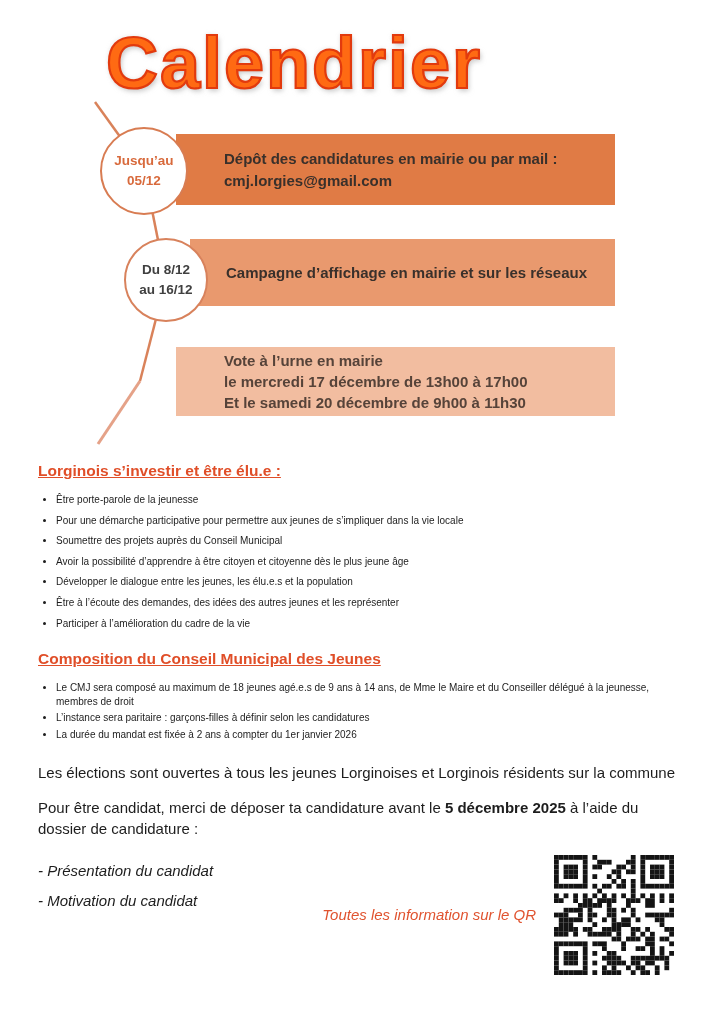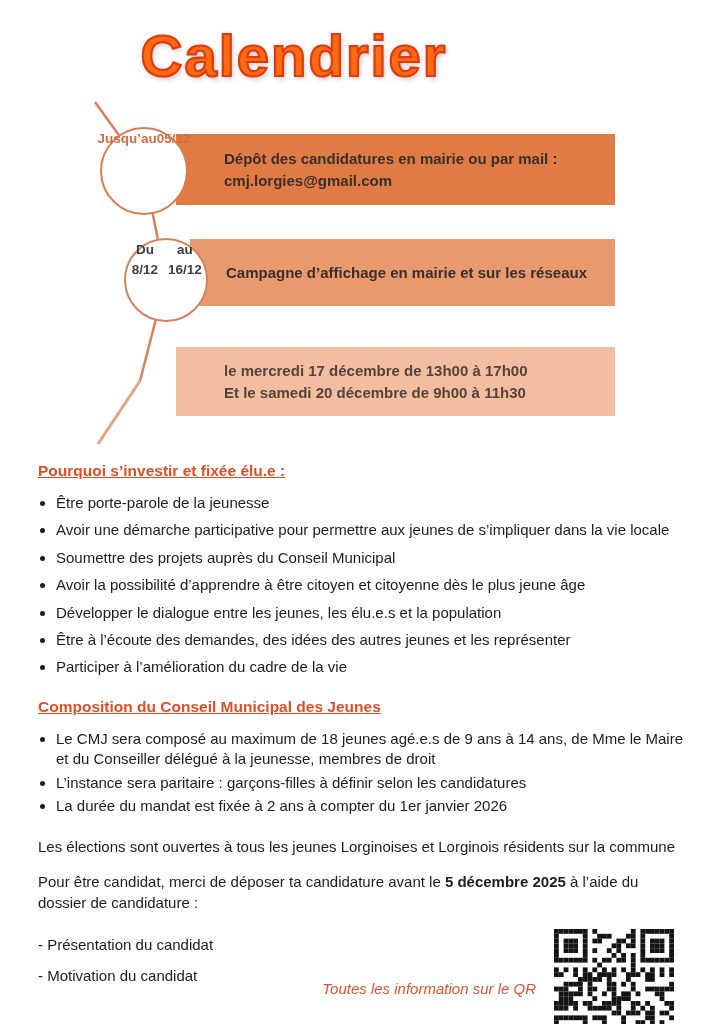--- a/index.html
+++ b/index.html
@@ -10,63 +10,63 @@
     color: #1d1d1d;
     position: relative;
     overflow: hidden;
   }
   .page { position: absolute; inset: 0; background: #fff; }
 
   
   .title {
     position: absolute; top: 22px; left: 0; width: 588px;
     text-align: center;
-    font-size: 58px; font-weight: bold; letter-spacing: 2px;
+    font-size: 72px; font-weight: bold; letter-spacing: 2px;
     color: #FF6A13;
     -webkit-text-stroke: 2.2px #E23A0E;
     text-shadow: 2px 3px 5px rgba(160,160,160,0.55), -1px -1px 4px rgba(200,200,200,0.4);
   }
 
   
   .timeline { position: absolute; top: 100px; left: 0; width: 724px; height: 360px; }
   .timeline svg.connectors { position: absolute; inset: 0; z-index: 0; }
 
   .tl-bar { position: absolute; display: flex; flex-direction: column; justify-content: center; z-index: 1;
             font-weight: bold; font-size: 15px; line-height: 1.42; }
   .tl-bar.b1 { left: 176px; top: 34px;  width: 439px; height: 71px; background: #E07B45; color: #39302B; padding-left: 48px; }
   .tl-bar.b2 { left: 190px; top: 139px; width: 425px; height: 67px; background: #E9996E; color: #39302B; padding-left: 36px; }
   .tl-bar.b3 { left: 176px; top: 247px; width: 439px; height: 69px; background: #F2BDA0; color: #564339; padding-left: 48px; }
 
   .tl-circle { position: absolute; background: #fff; border-radius: 50%; z-index: 2;
-               display: flex; flex-direction: row; justify-content: center;
+               display: flex; flex-direction: column; align-items: center; justify-content: center;
                font-weight: bold; font-size: 13.5px; line-height: 1.45; text-align: center; }
   .tl-circle.c1 { left: 100px; top: 27px;  width: 88px; height: 88px; border: 2px solid #D87C52; color: #D86A3C; }
   .tl-circle.c2 { left: 124px; top: 138px; width: 84px; height: 84px; border: 2px solid #D8825C; color: #404040; }
   .tl-circle.c3 { left: 96px;  top: 237px; width: 88px; height: 88px; border: 2px solid #E09C7E; color: #C2603C; }
 
   
   .content { position: absolute; top: 462px; left: 38px; width: 652px; }
 
   .sec-heading {
     color: #E04E28; font-weight: bold; font-size: 15.5px;
     text-decoration: underline;
     margin-bottom: 13px;
   }
   .sec { margin-bottom: 20px; }
 
   ul.bullets { list-style: disc; padding-left: 16px; margin-left: 2px; }
-  ul.bullets li { font-size: 15px; line-height: 1.36; color: #1d1d1d; }
+  ul.bullets li { font-size: 10px; line-height: 1.36; color: #1d1d1d; }
   .sec-why ul.bullets li { margin-bottom: 7px; }
   .sec-comp ul.bullets li { margin-bottom: 3px; }
 
   .para { font-size: 15px; line-height: 1.4; margin-bottom: 14px; }
   .date-strong { font-weight: bold; }
 
   .bottom-row { position: relative; margin-top: 2px; min-height: 160px; }
-  .dossier-list { font-size: 15px; line-height: 1.55; }
+  .dossier-list { font-size: 15px; line-height: 1.55; font-style: italic; }
   .dossier-list div { margin-bottom: 7px; }
 
   .qr-note {
     position: absolute; top: 44px; right: 154px; width: 230px;
     text-align: right;
     color: #E0532F; font-style: italic; font-size: 15px; line-height: 1.65;
   }
 
   .qr-box { position: absolute; top: -4px; right: 16px; width: 120px; height: 120px; background: #fff; }
 </style>
@@ -86,41 +86,42 @@
     </svg>
 
     <div class="tl-bar b2">
       <div>Campagne d’affichage en mairie et sur les réseaux</div>
     </div>
     <div class="tl-bar b1">
       <div>Dépôt des candidatures en mairie ou par mail :</div>
       <div>cmj.lorgies@gmail.com</div>
     </div>
     <div class="tl-bar b3">
+      <div>Vote à l’urne en mairie</div>
       <div>le mercredi 17 décembre de 13h00 à 17h00</div>
       <div>Et le samedi 20 décembre de 9h00 à 11h30</div>
     </div>
 
     <div class="tl-circle c1">
       <div>Jusqu’au</div>
       <div>05/12</div>
     </div>
     <div class="tl-circle c2">
       <div>Du 8/12</div>
       <div>au 16/12</div>
     </div>
   </div>
 
   <div class="content">
 
     <div class="sec sec-why">
-      <div class="sec-heading">Pourquoi s’investir et fixée élu.e :</div>
+      <div class="sec-heading">Lorginois s’investir et être élu.e :</div>
       <ul class="bullets">
         <li>Être porte-parole de la jeunesse</li>
-        <li>Avoir une démarche participative pour permettre aux jeunes de s’impliquer dans la vie locale</li>
+        <li>Pour une démarche participative pour permettre aux jeunes de s’impliquer dans la vie locale</li>
         <li>Soumettre des projets auprès du Conseil Municipal</li>
         <li>Avoir la possibilité d’apprendre à être citoyen et citoyenne dès le plus jeune âge</li>
         <li>Développer le dialogue entre les jeunes, les élu.e.s et la population</li>
         <li>Être à l’écoute des demandes, des idées des autres jeunes et les représenter</li>
         <li>Participer à l’amélioration du cadre de la vie</li>
       </ul>
     </div>
 
     <div class="sec sec-comp">
       <div class="sec-heading">Composition du Conseil Municipal des Jeunes</div>

